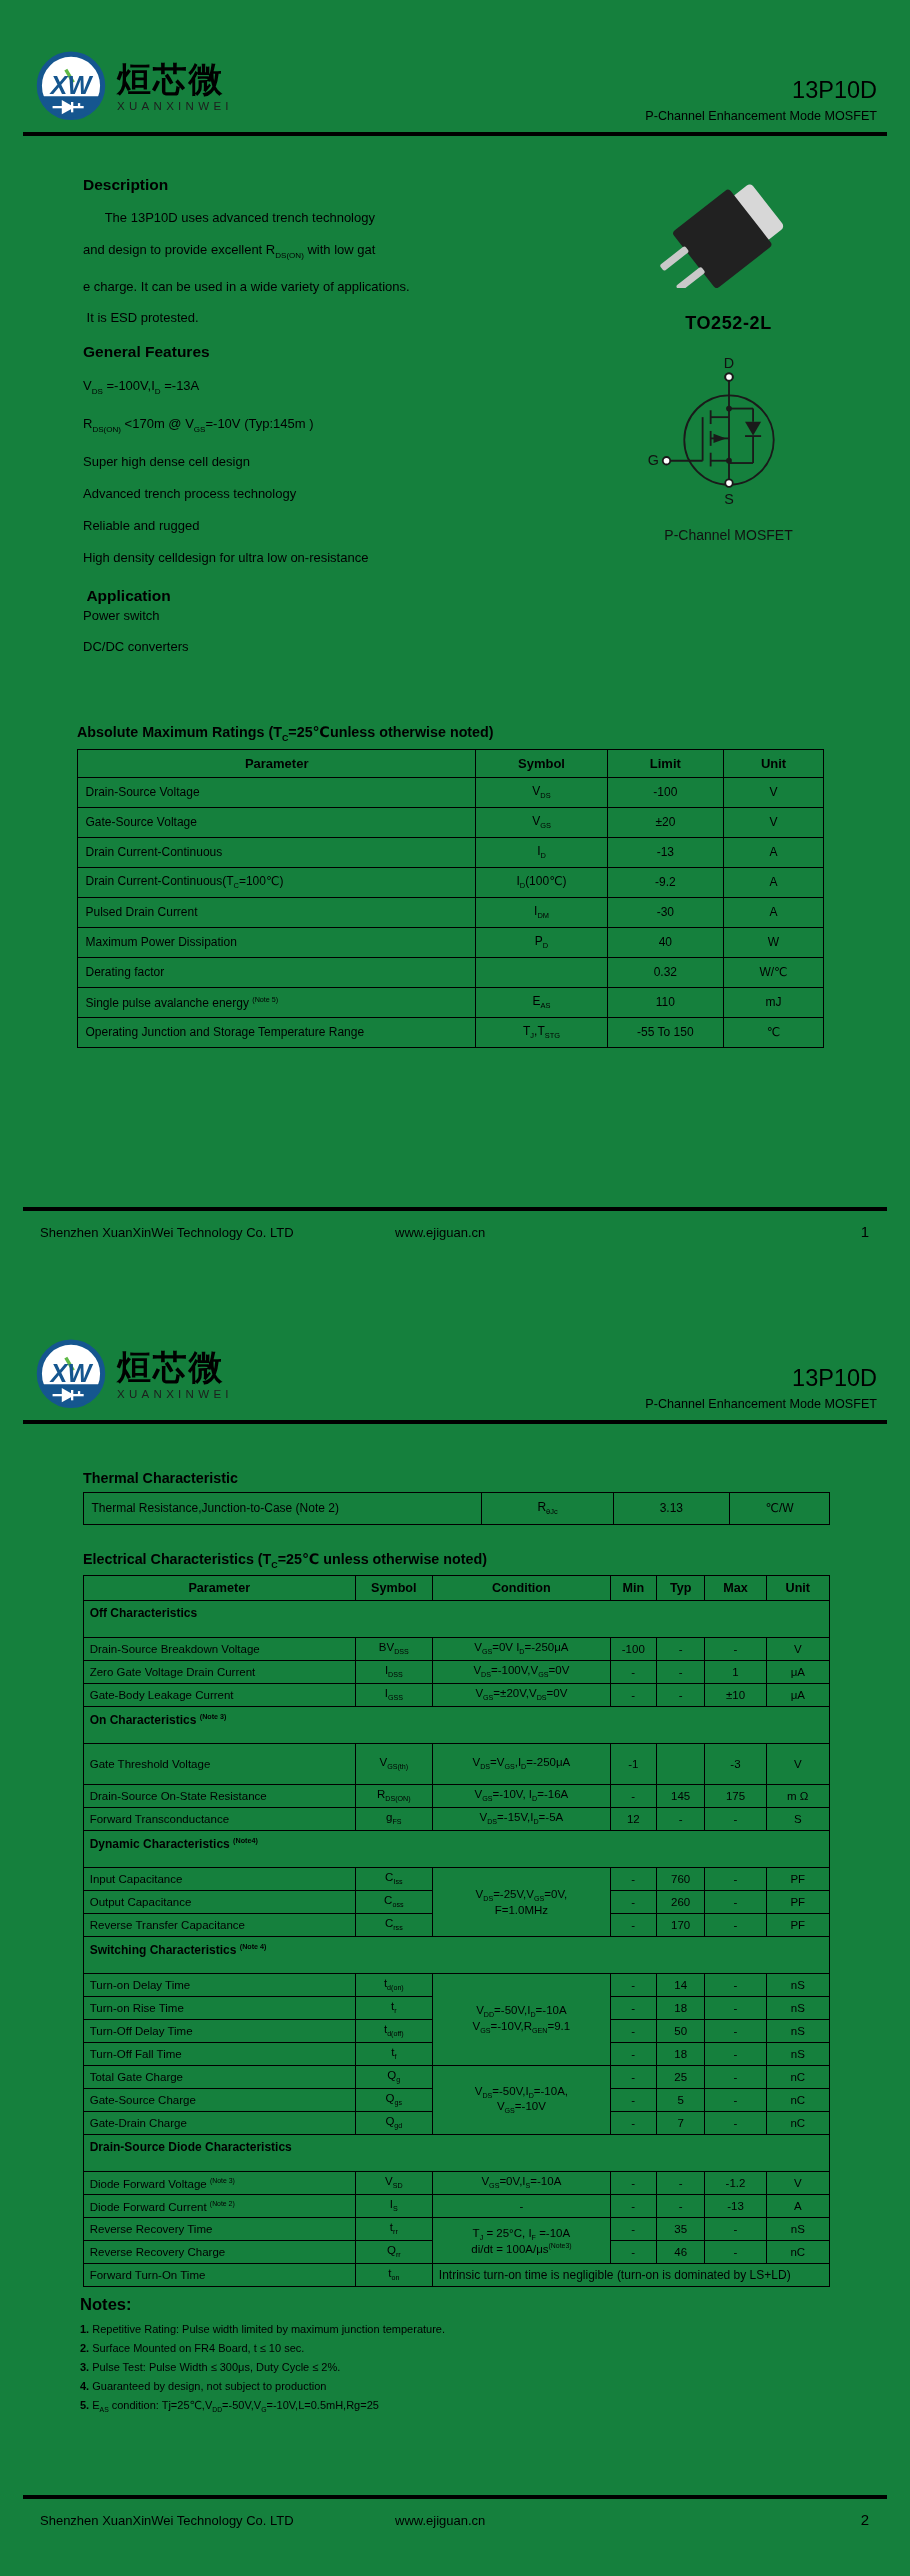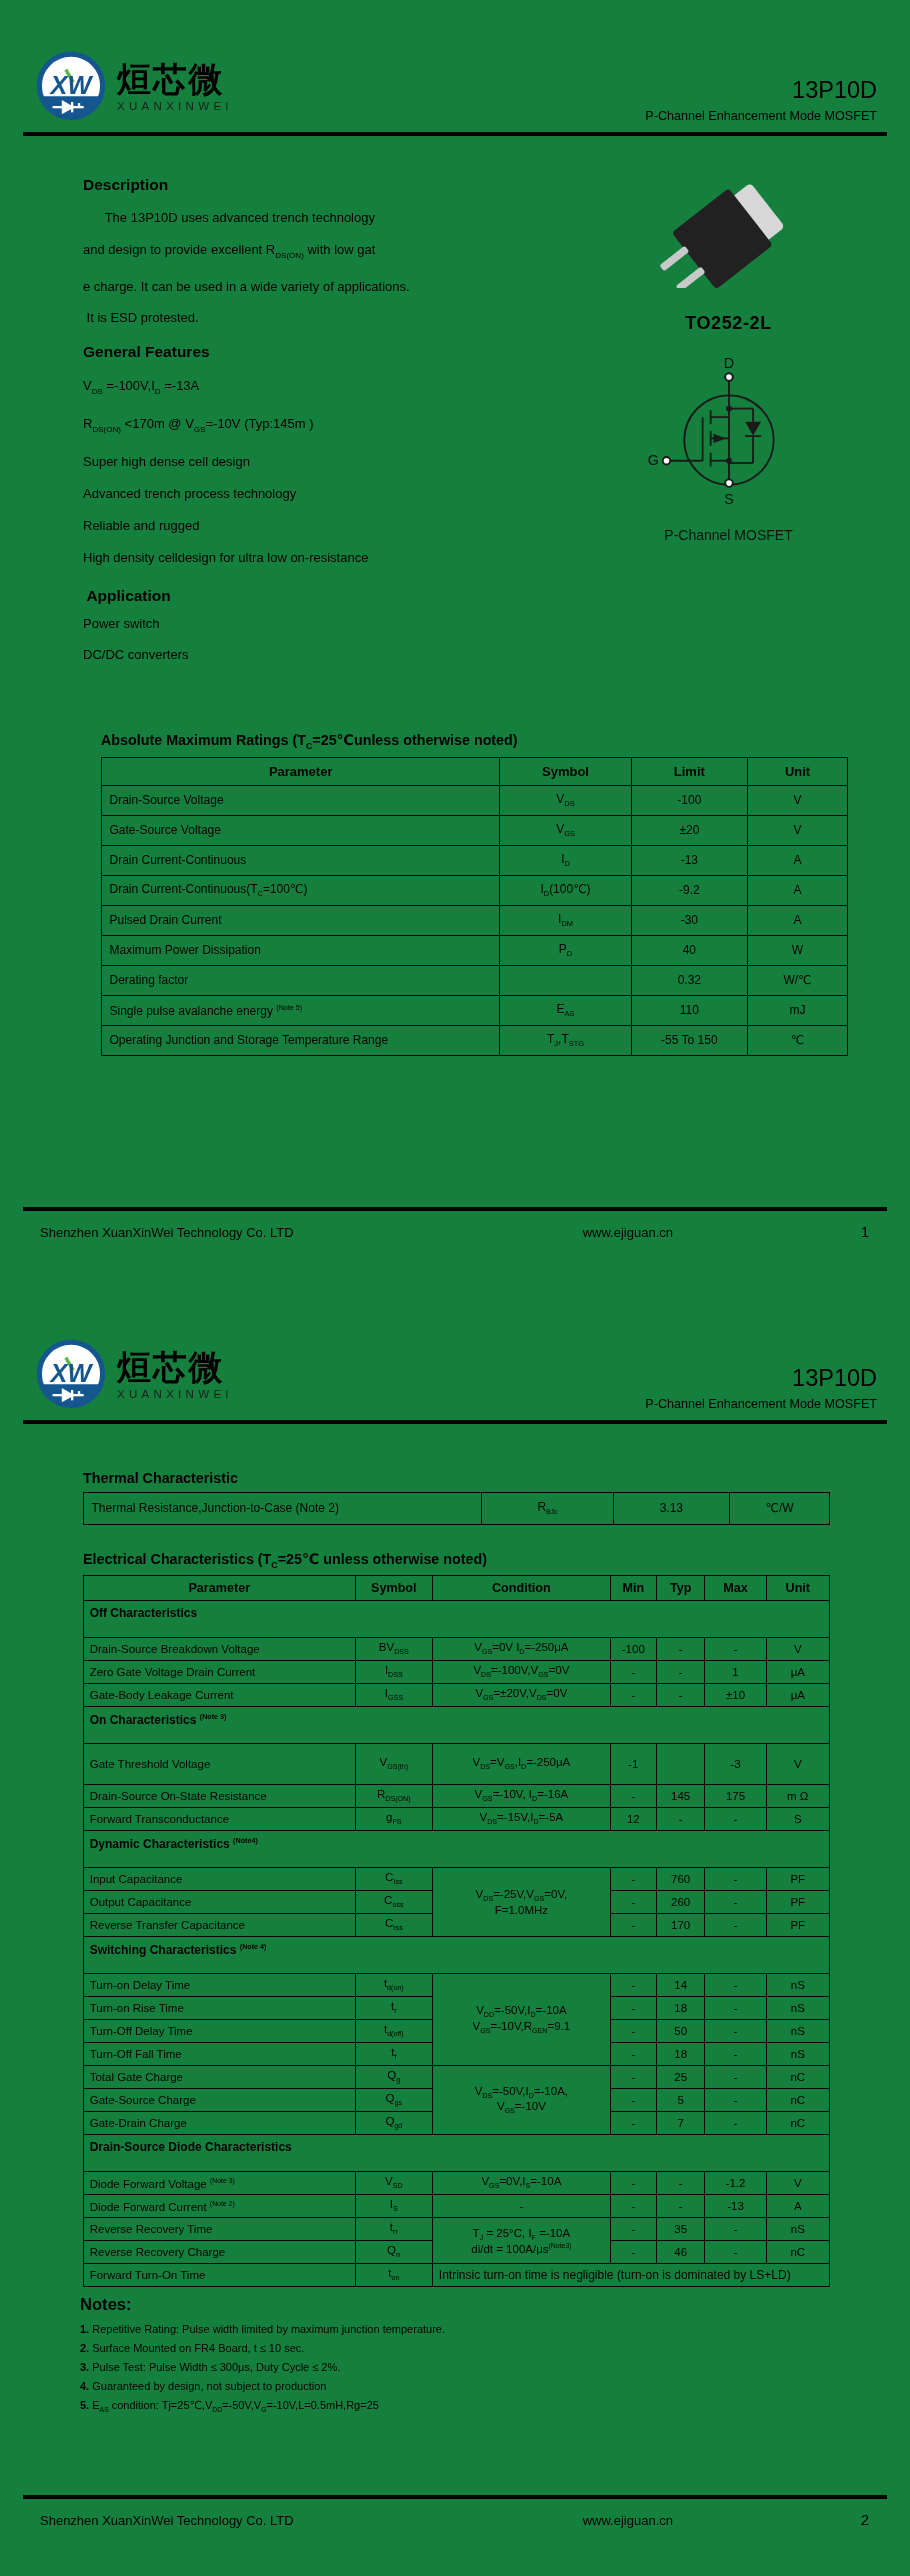--- a/index.html
+++ b/index.html
@@ -23,30 +23,30 @@
   
   .leftcol { margin-left: 83px; width: 493px; }
   h2.sec { font-size: 15.5px; font-weight: bold; line-height: 19.5px; }
   .desc-h { margin-top: 39px; }
   .desc-lines { margin-top: 16px; }
   .para-line { font-size: 13px; line-height: 16px; margin-bottom: 15.5px; }
   .gf-h { margin-top: 6.9px; }
   .feat-lines { margin-top: 17px; }
   .feat-line { font-size: 13px; line-height: 16px; margin-bottom: 16px; }
   .app-h { margin-top: 20.7px; margin-left: 3.4px; }
-  .app-lines { margin-top: 10px; }
+  .app-lines { margin-top: 2px; }
   .app-line { font-size: 13px; line-height: 16px; margin-bottom: 15.5px; }
 
   .rightcol { position: absolute; left: 585px; top: 182px; width: 287px; text-align: center; }
   .pkg-name { font-size: 18px; font-weight: bold; margin-top: 23px; letter-spacing: 0.6px; text-align: center; }
   .mos-svg { margin-top: 19.5px; }
   .pkg-caption { font-size: 14px; margin-top: 16px; color: #111; }
 
   
-  .amr-section { margin-left: 101px; margin-top: 69px; }
+  .amr-section { margin-left: 77px; margin-top: 69px; }
   .amr-section h2 { font-size: 14.3px; font-weight: bold; }
   table.sheet { border-collapse: collapse; table-layout: fixed; width: 747px; margin-top: 5.7px; }
   .sheet th, .sheet td { border: 1.1px solid #000; overflow: hidden; }
   .amr th { font-size: 13px; font-weight: bold; height: 28px; text-align: center; }
   .amr td { font-size: 12px; height: 30px; text-align: center; padding: 1.1px 3.4px; }
   .amr td.c-param, .thermal td.c-param { text-align: left; padding-left: 7.5px; }
   .thermal td { font-size: 12px; height: 32px; text-align: center; padding: 1.1px 3.4px; }
 
   
   .sec2 { margin-left: 83px; }
@@ -63,21 +63,21 @@
 
   .notes { margin-left: 80px; margin-top: 8px; }
   .notes h2 { font-size: 16.6px; font-weight: bold; margin-bottom: 8px; }
   .note-line { font-size: 11px; line-height: 12.6px; margin-bottom: 6.3px; }
 
   
   .pg-footer { position: absolute; left: 0; right: 0; bottom: 8px; height: 73px; }
   .footer-rule { height: 4px; background: #000; margin: 0 23px; }
   .footer-line { display: flex; align-items: baseline; margin: 11.5px 41px 0 40px; }
   .footer-company { font-size: 13px; width: 355px; }
-  .footer-url { font-size: 13px; flex: 1; text-align: center; }
+  .footer-url { font-size: 13px; flex: 1; text-align: left; }
   .footer-page { font-size: 15px; }
 </style>
 </head>
 <body>
 
 <div class="page">
   <div class="hdr">
     <div class="logo-wrap">
       <svg width="76" height="76" viewBox="0 0 132 132">
         <circle cx="66" cy="64" r="55" fill="#ffffff" stroke="#15568f" stroke-width="9"></circle>

